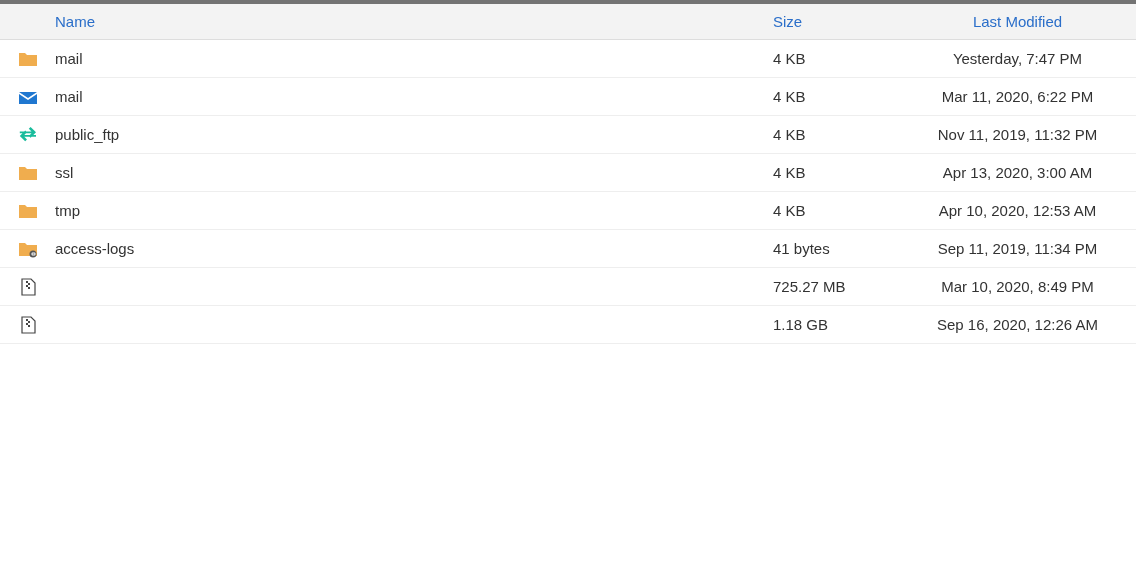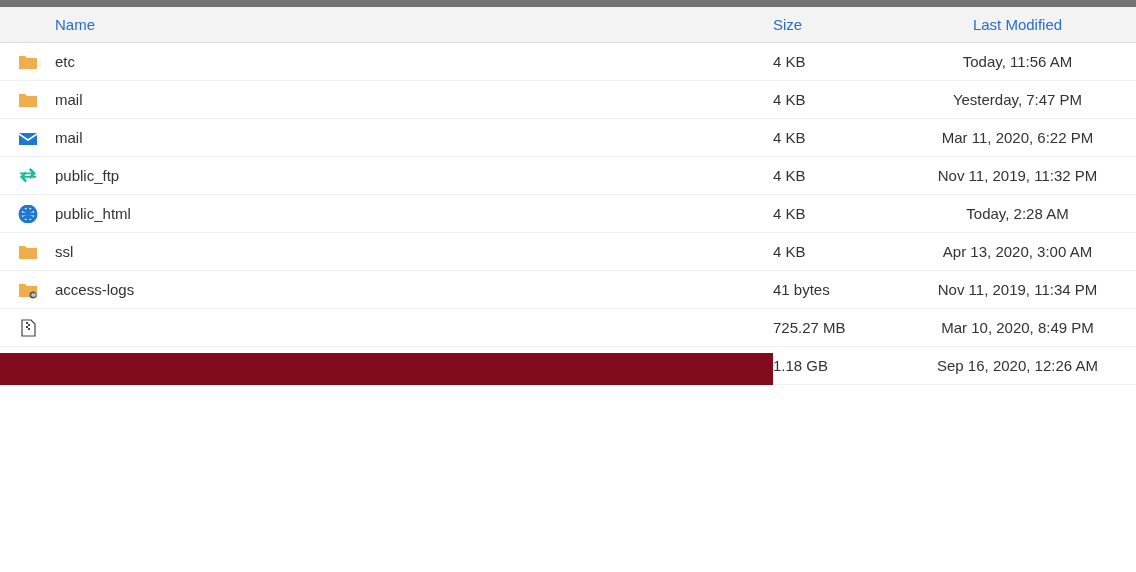--- a/index.html
+++ b/index.html
@@ -10,21 +10,21 @@
     color: #333;
     width: 1136px;
   }
   .table {
     width: 100%;
     border-collapse: collapse;
     position: relative;
   }
   .header-row {
     background: #f3f3f3;
-    border-top: 7px solid #737373;
+    border-top: 4px solid #737373;
     border-bottom: 1px solid #ddd;
   }
   .header-row td {
     padding: 9px 0 9px 0;
     color: #2a6ec9;
     font-weight: 400;
   }
   .row {
     border-bottom: 1px solid #eee;
   }
@@ -67,28 +67,20 @@
 <div style="position:relative;">
 <table class="table">
   <tbody>
         <tr class="header-row">
     <td class="col-icon"></td>
     <td class="col-name">Name</td>
     <td class="col-size">Size</td>
     <td class="col-mod">Last Modified</td>
   </tr>
 
-  <tr class="row">
-    <td class="col-icon"><span class="icon"><svg viewBox="0 0 20 18">
-                <use href="#ic-folder"></use>
-              </svg></span></td>
-    <td class="col-name">etc</td>
-    <td class="col-size">4 KB</td>
-    <td class="col-mod">Today, 11:56 AM</td>
-  </tr>
 
   <tr class="row">
     <td class="col-icon"><span class="icon"><svg viewBox="0 0 20 18">
                 <use href="#ic-folder"></use>
               </svg></span></td>
     <td class="col-name">mail</td>
     <td class="col-size">4 KB</td>
     <td class="col-mod">Yesterday, 7:47 PM</td>
   </tr>
 
@@ -103,46 +95,46 @@
 
   <tr class="row">
     <td class="col-icon"><span class="icon"><svg viewBox="0 0 20 18">
                 <use href="#ic-ftp"></use>
               </svg></span></td>
     <td class="col-name">public_ftp</td>
     <td class="col-size">4 KB</td>
     <td class="col-mod">Nov 11, 2019, 11:32 PM</td>
   </tr>
 
-  <tr class="row">
-    <td class="col-icon"><span class="icon"><svg viewBox="0 0 20 18">
-                <use href="#ic-globe"></use>
-              </svg></span></td>
-    <td class="col-name">public_html</td>
-    <td class="col-size">4 KB</td>
-    <td class="col-mod">Today, 2:28 AM</td>
-  </tr>
 
   <tr class="row">
     <td class="col-icon"><span class="icon"><svg viewBox="0 0 20 18">
                 <use href="#ic-folder"></use>
               </svg></span></td>
     <td class="col-name">ssl</td>
     <td class="col-size">4 KB</td>
     <td class="col-mod">Apr 13, 2020, 3:00 AM</td>
   </tr>
 
+  <tr class="row">
+    <td class="col-icon"><span class="icon"><svg viewBox="0 0 20 18">
+                <use href="#ic-folder"></use>
+              </svg></span></td>
+    <td class="col-name">tmp</td>
+    <td class="col-size">4 KB</td>
+    <td class="col-mod">Apr 10, 2020, 12:53 AM</td>
+  </tr>
 
   <tr class="row">
     <td class="col-icon"><span class="icon"><svg viewBox="0 0 20 18">
                 <use href="#ic-folder-link"></use>
               </svg></span></td>
     <td class="col-name">access-logs</td>
     <td class="col-size">41 bytes</td>
-    <td class="col-mod">Nov 11, 2019, 11:34 PM</td>
+    <td class="col-mod">Sep 11, 2019, 11:34 PM</td>
   </tr>
 
   <tr class="row">
     <td class="col-icon"><span class="icon"><svg viewBox="0 0 20 18">
                 <use href="#ic-archive"></use>
               </svg></span></td>
     <td class="col-name"></td>
     <td class="col-size">725.27 MB</td>
     <td class="col-mod">Mar 10, 2020, 8:49 PM</td>
   </tr>

